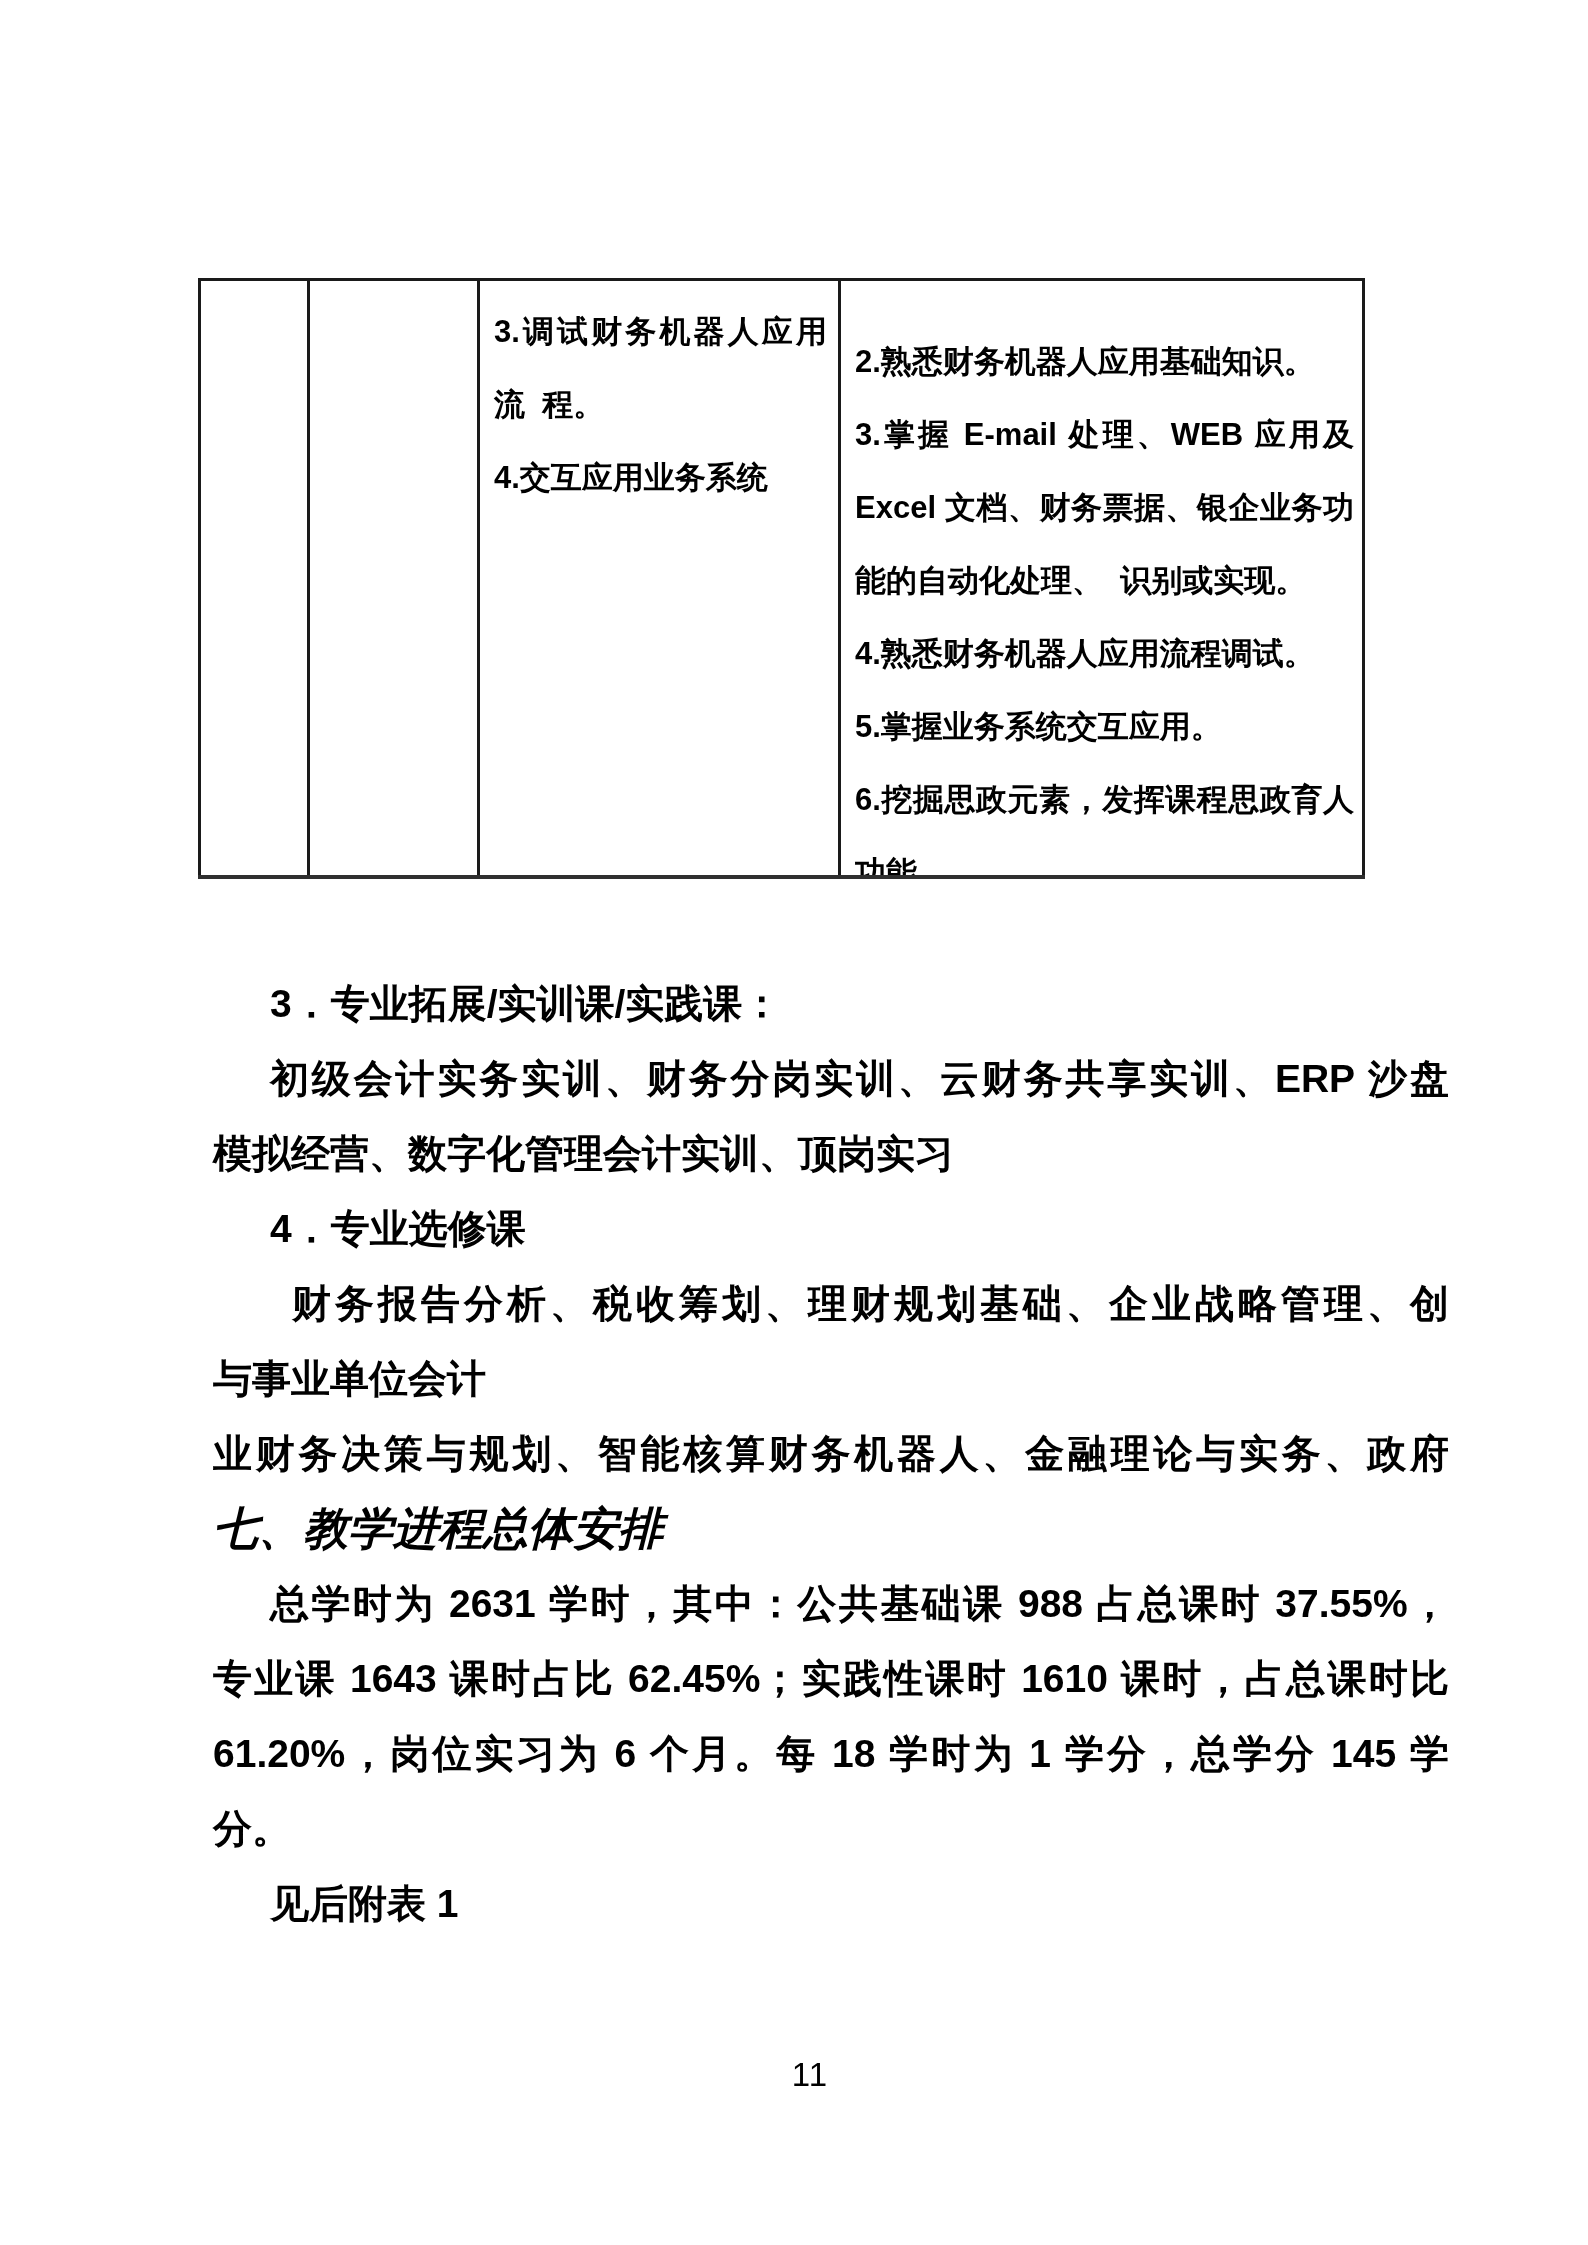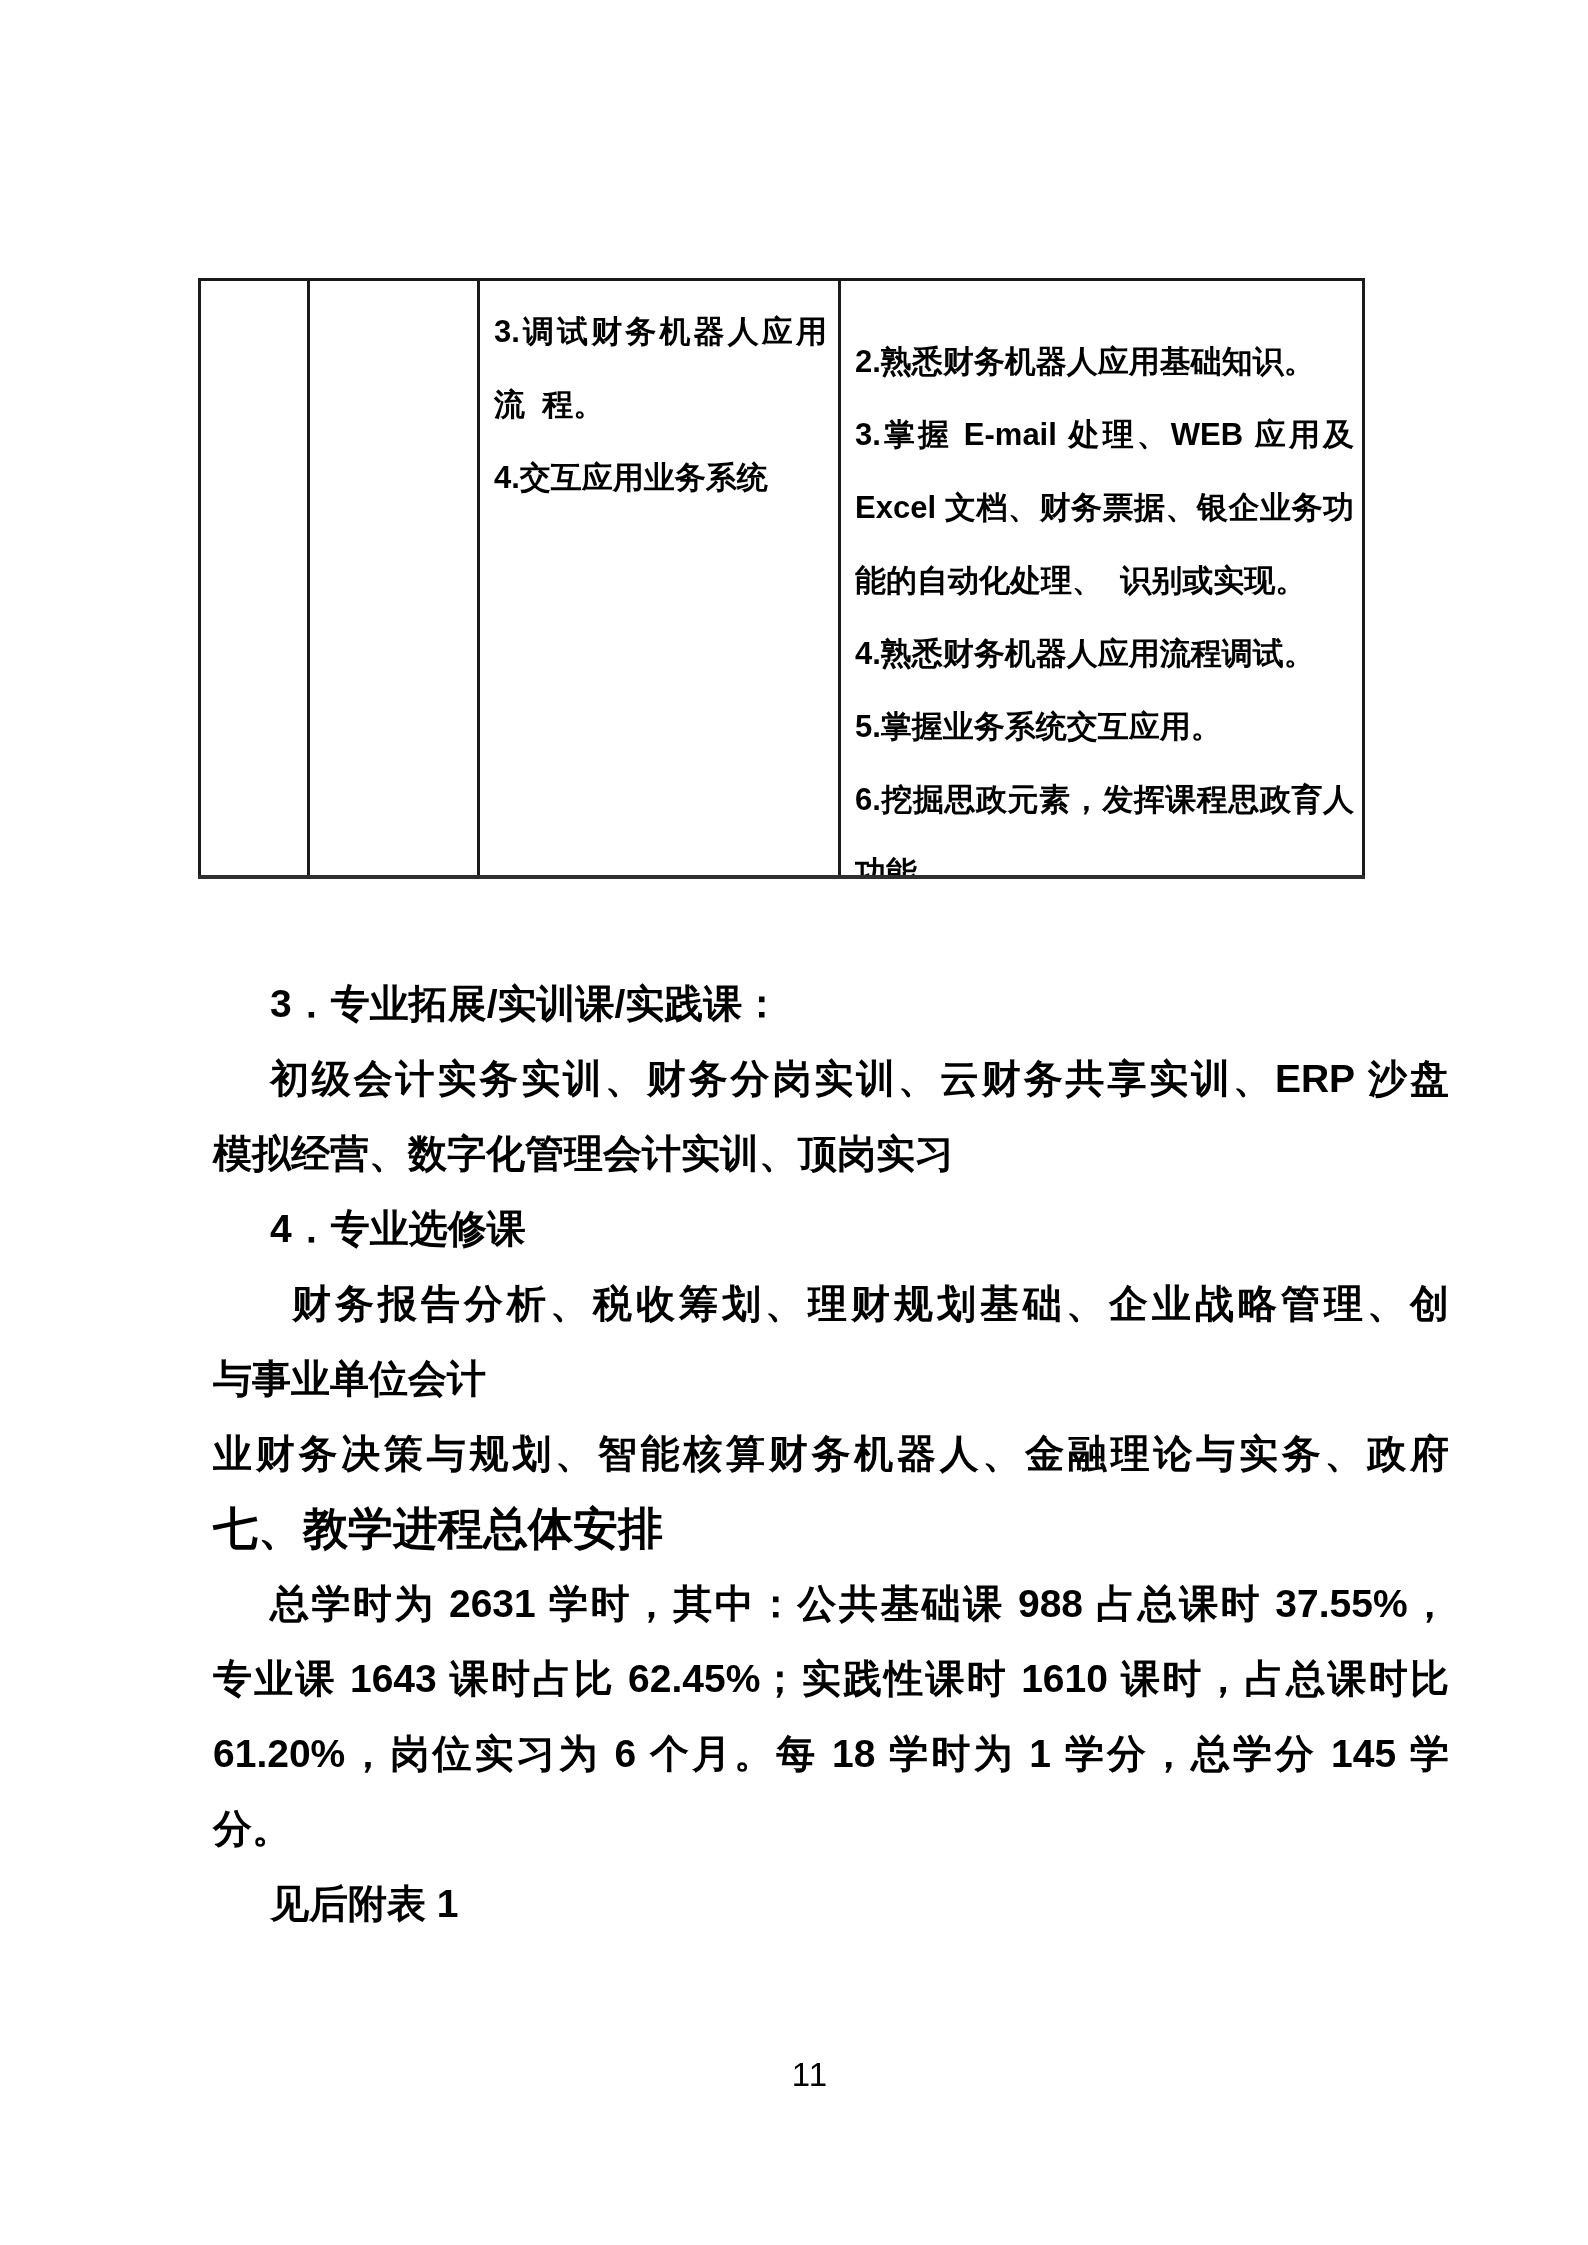--- a/index.html
+++ b/index.html
@@ -57,21 +57,21 @@
     left: 213px;
     top: 966px;
     width: 1236px;
     font-size: 39px;
     line-height: 75px;
   }
   .line { white-space: pre-wrap; font-weight: bold; }
   .just { text-align: justify; text-align-last: justify; }
   .ind1 { text-indent: 57px; }
   .ind2 { text-indent: 79px; }
-  .heading { font-weight: 700; font-size: 45px; }
+  .heading { font-weight: 700; font-size: 45px; font-style: italic; }
 
   .page-number {
     position: absolute;
     top: 2056px;
     left: 0;
     width: 100%;
     text-align: center;
     font-size: 33px;
     letter-spacing: 1px;
     margin-left: 16px;

